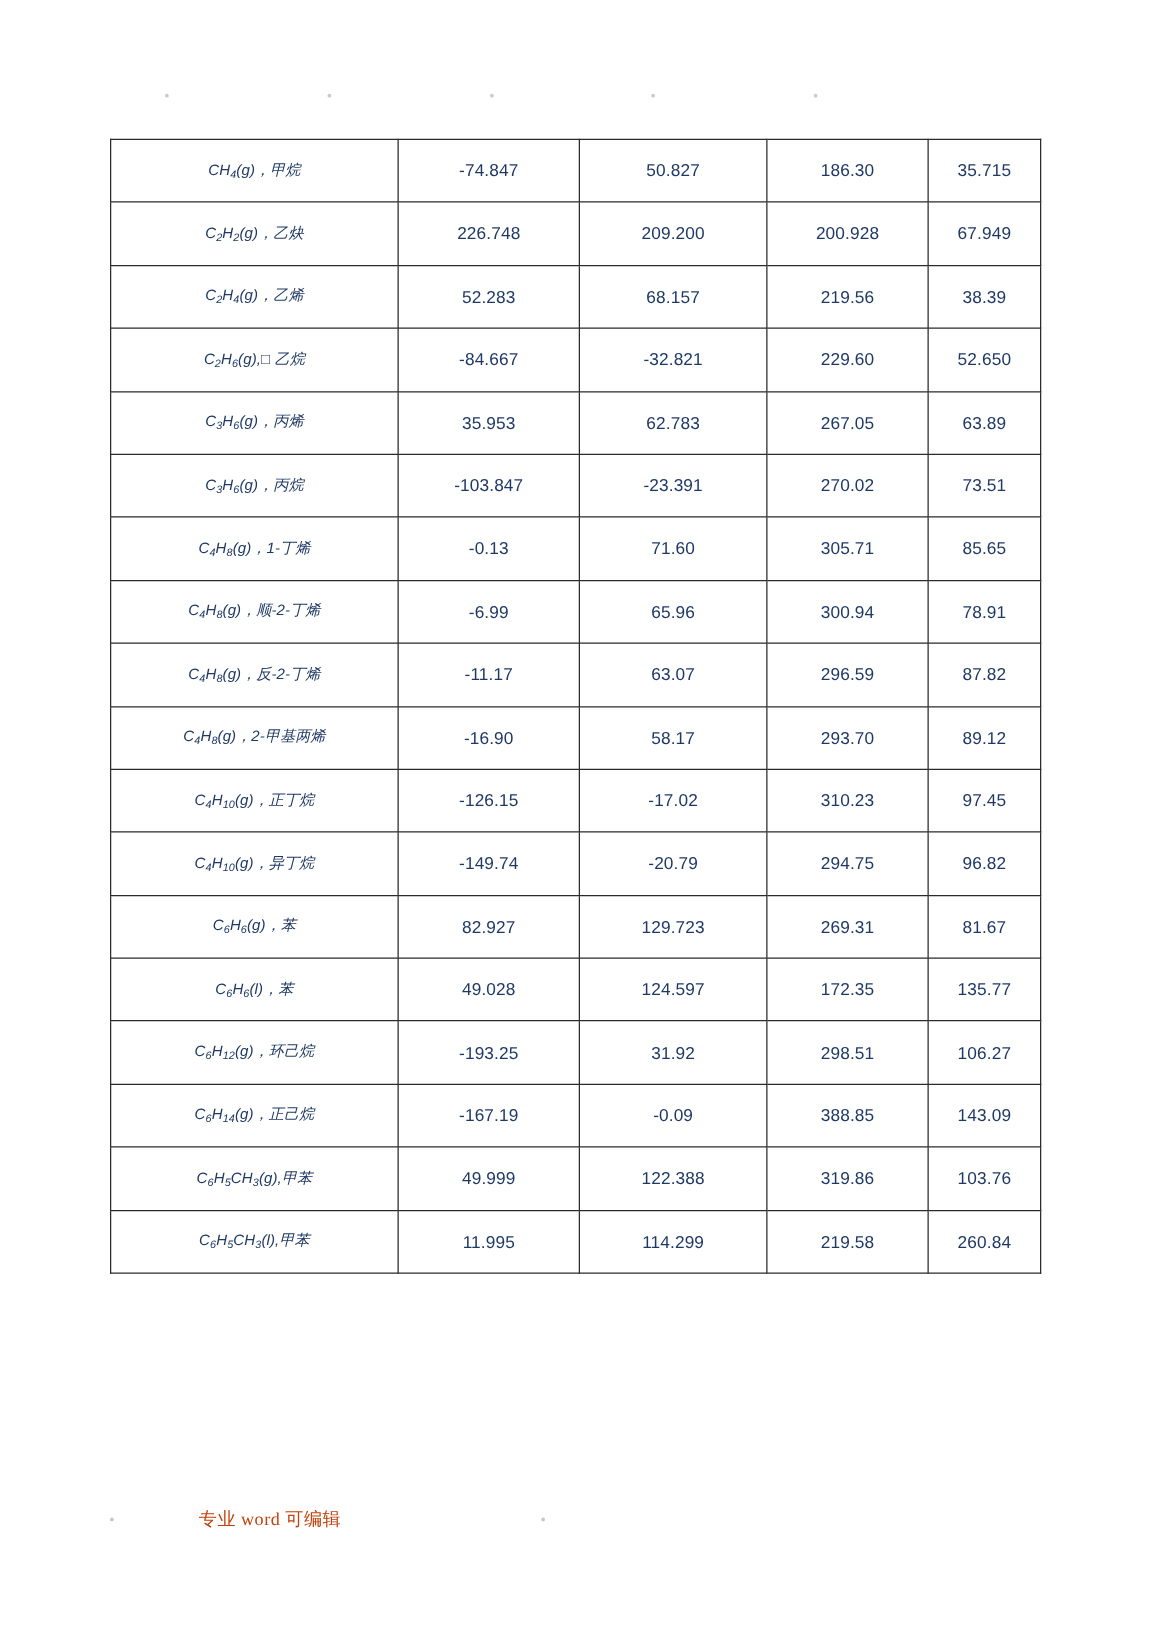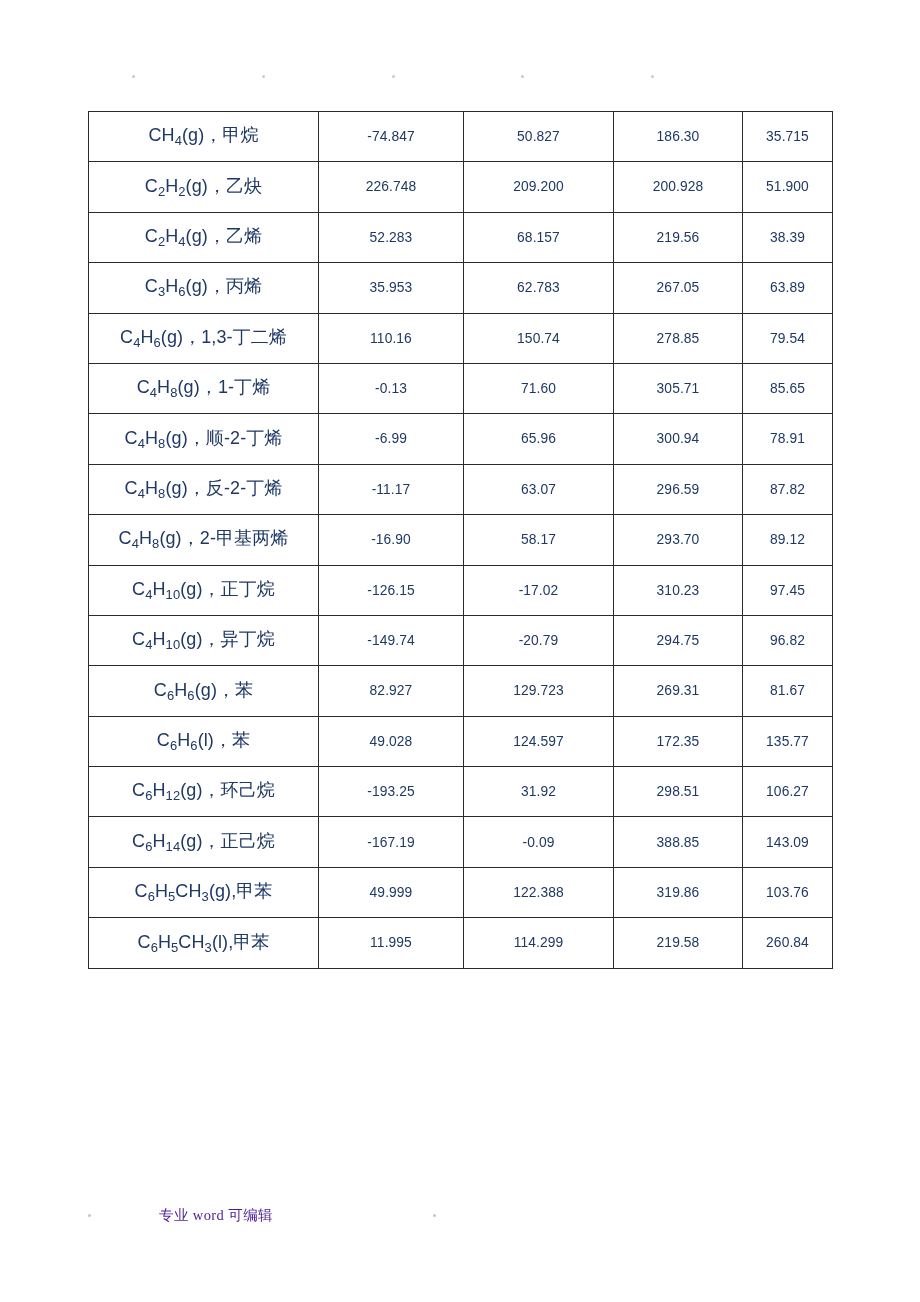--- a/index.html
+++ b/index.html
@@ -69,21 +69,22 @@
     padding: 0 4px;
     text-align: center;
     vertical-align: middle;
     color: #1f3864;
     font-size: 13.5px;
     line-height: 1.25;
     letter-spacing: .1px;
     white-space: nowrap;
   }
   table.data-table td.cell-name {
-    font-size: 18px;
+    font-size: 12px;
+    font-style: italic;
   }
   table.data-table td.cell-val {
     font-size: 13.8px;
   }
 
   
   .sub { font-size: .72em; vertical-align: -0.28em; }
 
   
   .footer {
@@ -100,21 +101,21 @@
     height: 3px;
     background: #9aa0b4;
     border-radius: 50%;
     opacity: .6;
     flex: 0 0 auto;
   }
   .footer .f-spacer-a { width: 68px; flex: 0 0 auto; }
   .footer .f-text {
     font-family: "Liberation Serif", "DejaVu Serif", serif;
     font-size: 14.5px;
-    color: #4c1d95;
+    color: #c2410c;
     letter-spacing: .4px;
     white-space: nowrap;
   }
   .footer .f-spacer-b { width: 160px; flex: 0 0 auto; }
 </style>
 </head>
 <body>
 
 <div class="page">
 
@@ -141,42 +142,49 @@
             <td class="cell-val">-74.847</td>
             <td class="cell-val">50.827</td>
             <td class="cell-val">186.30</td>
             <td class="cell-val">35.715</td>
           </tr>
           <tr>
             <td class="cell-name">C<span class="sub">2</span>H<span class="sub">2</span>(g)，乙炔</td>
             <td class="cell-val">226.748</td>
             <td class="cell-val">209.200</td>
             <td class="cell-val">200.928</td>
-            <td class="cell-val">51.900</td>
+            <td class="cell-val">67.949</td>
           </tr>
           <tr>
             <td class="cell-name">C<span class="sub">2</span>H<span class="sub">4</span>(g)，乙烯</td>
             <td class="cell-val">52.283</td>
             <td class="cell-val">68.157</td>
             <td class="cell-val">219.56</td>
             <td class="cell-val">38.39</td>
           </tr>
           <tr>
+            <td class="cell-name">C<span class="sub">2</span>H<span class="sub">6</span>(g),□ 乙烷</td>
+            <td class="cell-val">-84.667</td>
+            <td class="cell-val">-32.821</td>
+            <td class="cell-val">229.60</td>
+            <td class="cell-val">52.650</td>
+          </tr>
+          <tr>
             <td class="cell-name">C<span class="sub">3</span>H<span class="sub">6</span>(g)，丙烯</td>
             <td class="cell-val">35.953</td>
             <td class="cell-val">62.783</td>
             <td class="cell-val">267.05</td>
             <td class="cell-val">63.89</td>
           </tr>
           <tr>
-            <td class="cell-name">C<span class="sub">4</span>H<span class="sub">6</span>(g)，1,3-丁二烯</td>
-            <td class="cell-val">110.16</td>
-            <td class="cell-val">150.74</td>
-            <td class="cell-val">278.85</td>
-            <td class="cell-val">79.54</td>
+            <td class="cell-name">C<span class="sub">3</span>H<span class="sub">6</span>(g)，丙烷</td>
+            <td class="cell-val">-103.847</td>
+            <td class="cell-val">-23.391</td>
+            <td class="cell-val">270.02</td>
+            <td class="cell-val">73.51</td>
           </tr>
           <tr>
             <td class="cell-name">C<span class="sub">4</span>H<span class="sub">8</span>(g)，1-丁烯</td>
             <td class="cell-val">-0.13</td>
             <td class="cell-val">71.60</td>
             <td class="cell-val">305.71</td>
             <td class="cell-val">85.65</td>
           </tr>
           <tr>
             <td class="cell-name">C<span class="sub">4</span>H<span class="sub">8</span>(g)，顺-2-丁烯</td>

